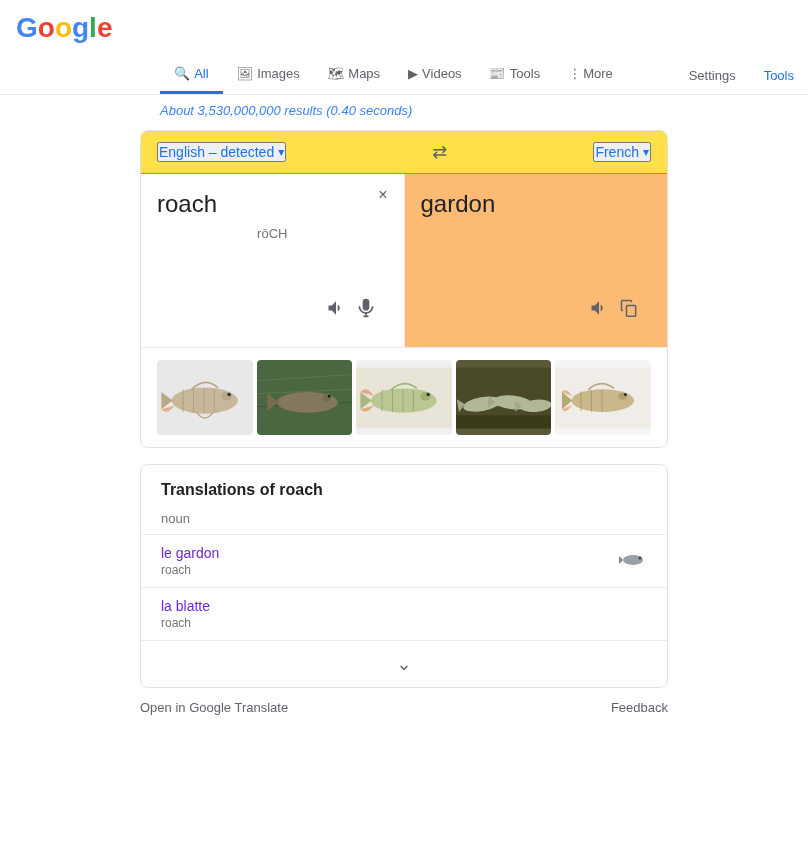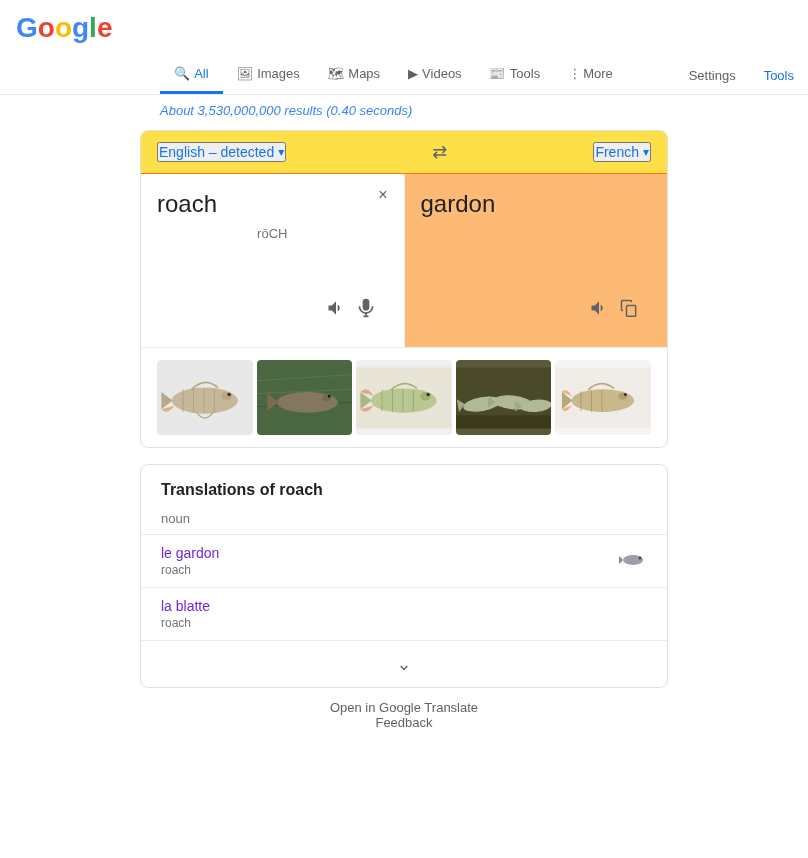--- a/index.html
+++ b/index.html
@@ -49,21 +49,21 @@
     .translations-title { padding: 16px 20px 8px 20px; font-size: 16px; }
     .translations-title span { font-weight: bold; }
     .pos-label { padding: 4px 20px 8px 20px; font-size: 13px; color: #70757a; }
     .translation-row { padding: 10px 20px; border-top: 1px solid #ebebeb; display: flex; align-items: center; justify-content: space-between; }
     .trans-main { font-size: 14px; color: #6d28d9; }
     .trans-back { font-size: 12px; color: #70757a; margin-top: 2px; }
 
     .expand-row { padding: 12px; display: flex; justify-content: center; border-top: 1px solid #ebebeb; cursor: pointer; }
     .expand-icon { color: #5f6368; font-size: 18px; }
 
-    .widget-footer { display: flex; justify-content: space-between; align-items: center; padding: 8px 140px; margin-top: 4px; flex-direction: column; }
+    .widget-footer { display: flex; justify-content: space-between; align-items: flex-start; padding: 8px 140px; margin-top: 4px; }
     .open-translate { font-size: 13px; color: #5f6368; cursor: pointer; }
     .feedback-link { font-size: 13px; color: #5f6368; cursor: pointer; }
 
     .translate-left-content { min-height: 100px; }
     .translate-right-content { min-height: 100px; }
   </style>
 </head>
 <body>
 
 <div class="header">

